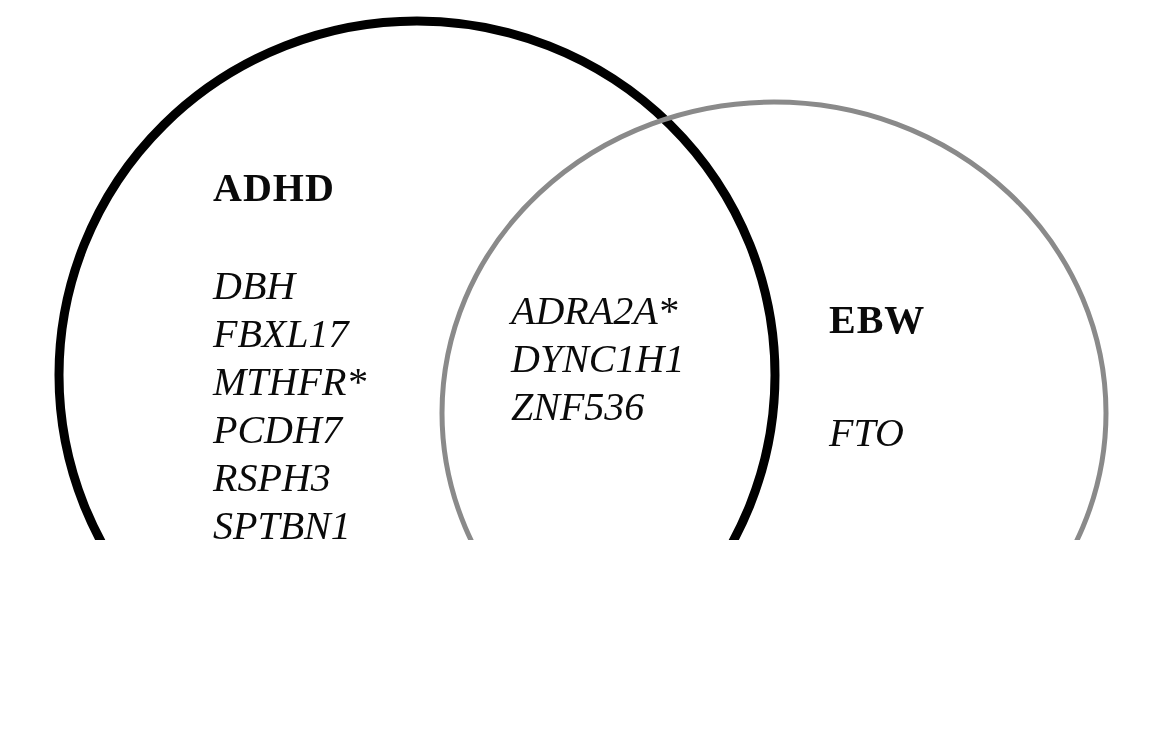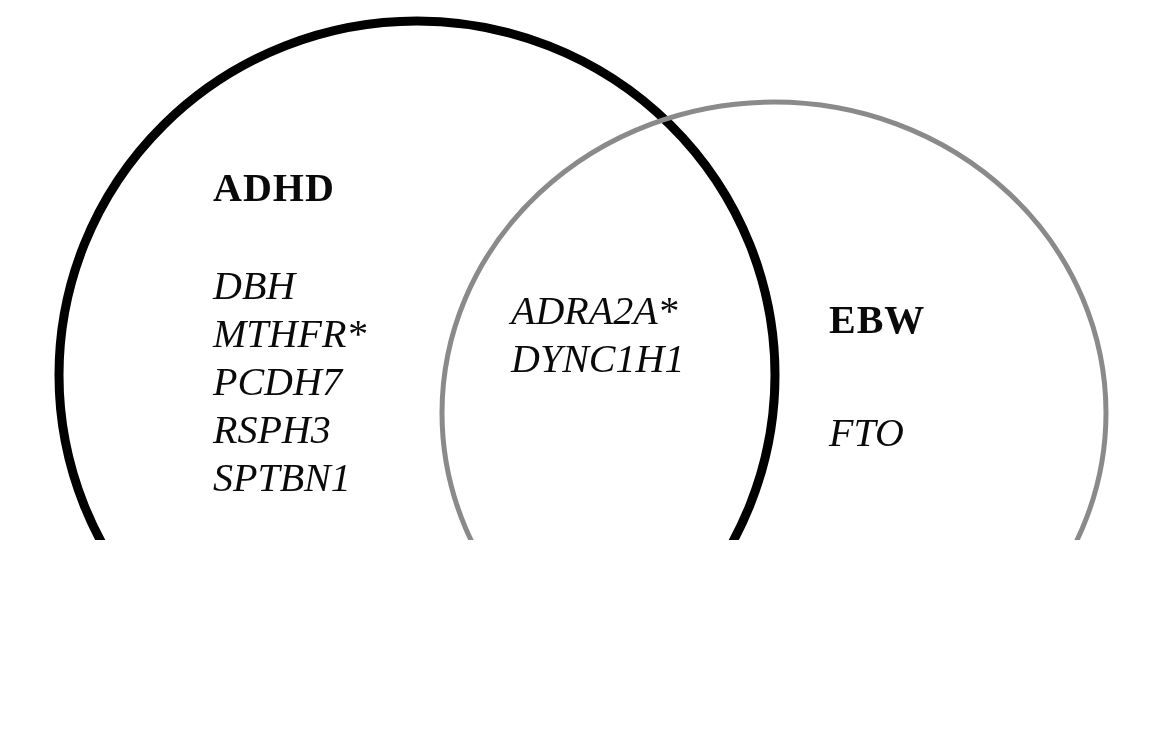--- a/index.html
+++ b/index.html
@@ -52,29 +52,31 @@
 
   <svg width="1150" height="754" viewBox="0 0 1150 754">
     <ellipse cx="417" cy="375" rx="358" ry="354" fill="none" stroke="#000000" stroke-width="9"></ellipse>
     <ellipse cx="774" cy="413" rx="332" ry="311" fill="none" stroke="#8a8a8a" stroke-width="5"></ellipse>
   </svg>
 
   <div class="set-label adhd-label">ADHD</div>
 
   <div class="gene-list adhd-list">
     <div class="gene">DBH</div>
+    <div class="gene">FBXL17</div>
     <div class="gene">MTHFR*</div>
     <div class="gene">PCDH7</div>
     <div class="gene">RSPH3</div>
     <div class="gene">SPTBN1</div>
   </div>
 
   <div class="gene-list mid-list">
     <div class="gene">ADRA2A*</div>
     <div class="gene">DYNC1H1</div>
+    <div class="gene">ZNF536</div>
   </div>
 
   <div class="set-label ebw-label">EBW</div>
 
   <div class="gene-list ebw-list">
     <div class="gene">FTO</div>
   </div>
 
 </div>
 

